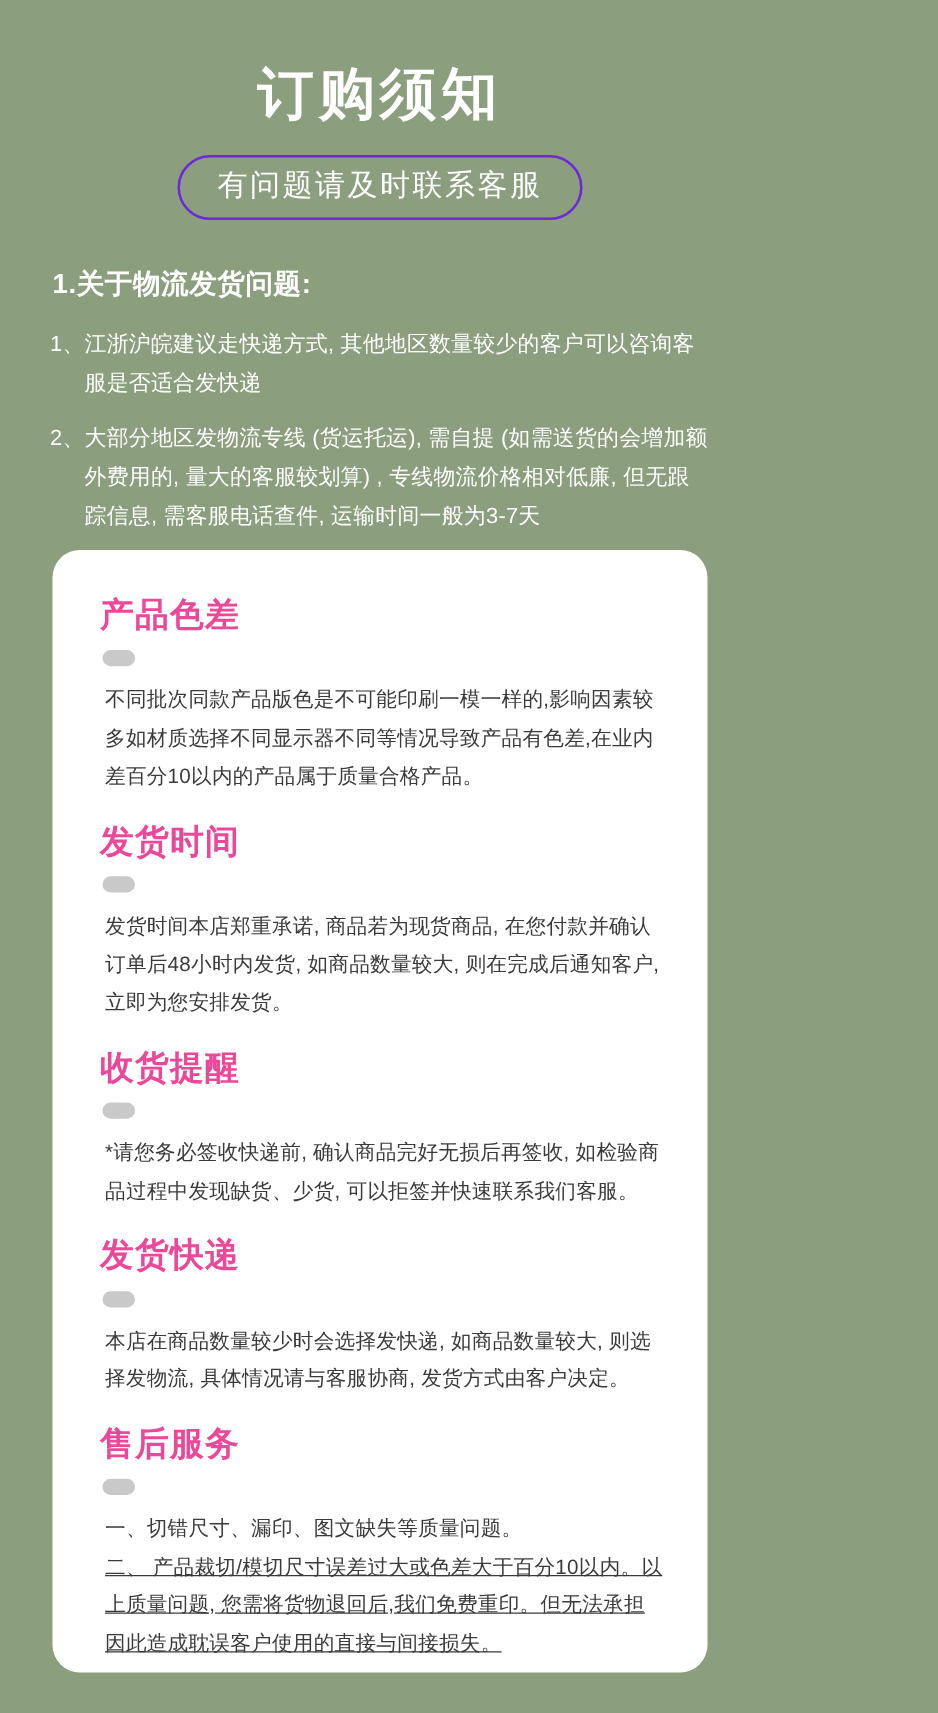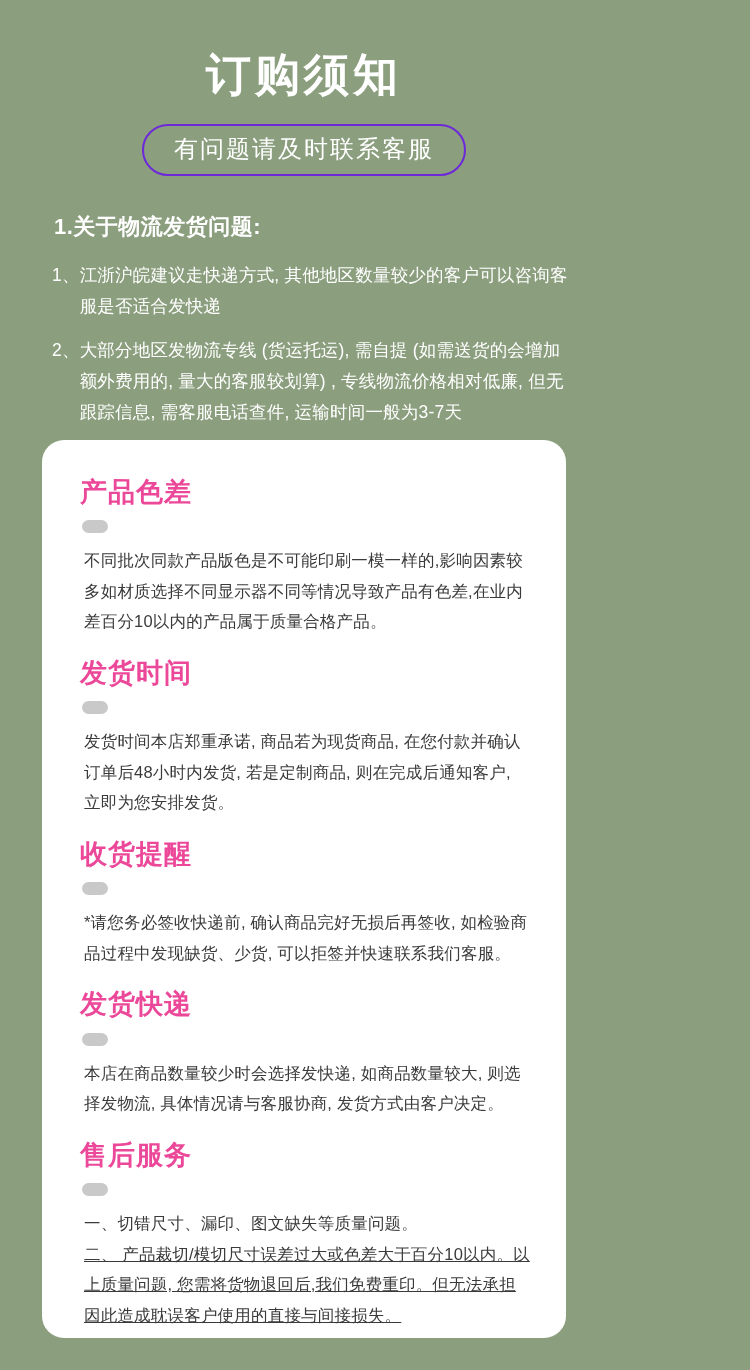--- a/index.html
+++ b/index.html
@@ -41,21 +41,21 @@
     border: 2px solid #6d28d9;
     border-radius: 30px;
     color: #ffffff;
     font-size: 24px;
     letter-spacing: 2px;
     line-height: 1;
   }
 
   
   .logistics {
-    margin: 36px 40px 0 52px;
+    margin: 36px 40px 0 40px;
     color: #ffffff;
   }
   .logistics-title {
     font-size: 22px;
     font-weight: bold;
     letter-spacing: 0.5px;
     margin: 0 0 18px 2px;
   }
   .logistics-item {
     display: flex;
@@ -149,21 +149,21 @@
       <div class="pill-mark"></div>
       <div class="block-body">
         <p>不同批次同款产品版色是不可能印刷一模一样的,影响因素较多如材质选择不同显示器不同等情况导致产品有色差,在业内差百分10以内的产品属于质量合格产品。</p>
       </div>
     </div>
 
     <div class="block">
       <div class="block-title">发货时间</div>
       <div class="pill-mark"></div>
       <div class="block-body">
-        <p>发货时间本店郑重承诺, 商品若为现货商品, 在您付款并确认订单后48小时内发货, 若是定制商品, 则在完成后通知客户, 立即为您安排发货。</p>
+        <p>发货时间本店郑重承诺, 商品若为现货商品, 在您付款并确认订单后48小时内发货, 如商品数量较大, 则在完成后通知客户, 立即为您安排发货。</p>
       </div>
     </div>
 
     <div class="block">
       <div class="block-title">收货提醒</div>
       <div class="pill-mark"></div>
       <div class="block-body">
         <p>*请您务必签收快递前, 确认商品完好无损后再签收, 如检验商品过程中发现缺货、少货, 可以拒签并快速联系我们客服。</p>
       </div>
     </div>

